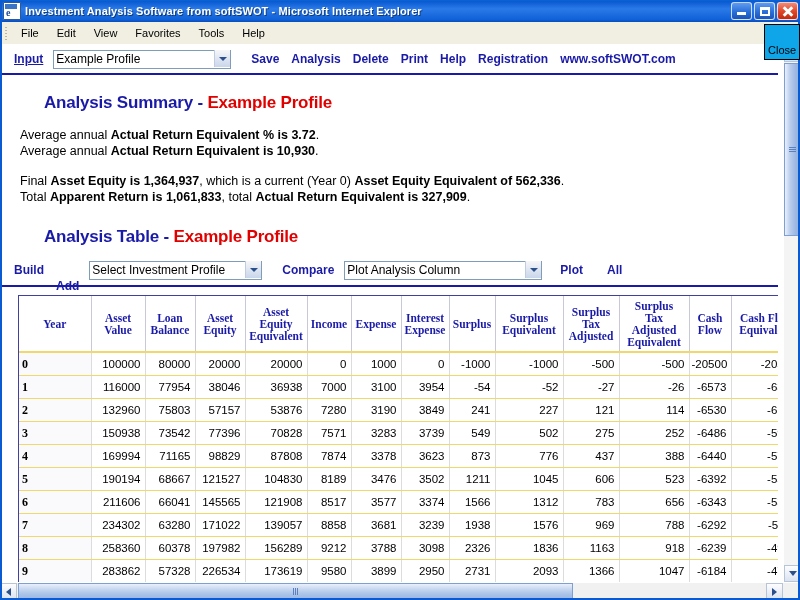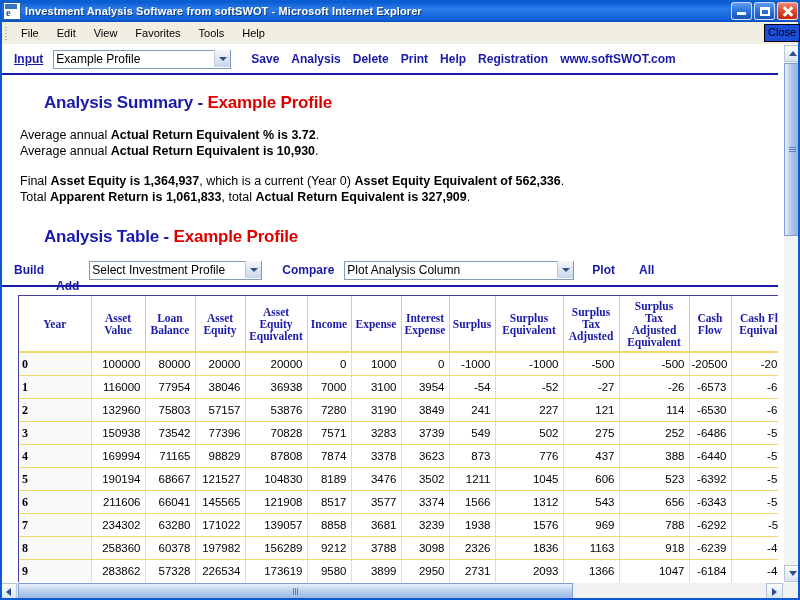--- a/index.html
+++ b/index.html
@@ -48,22 +48,22 @@
   }
   .tb-close:before,.tb-close:after{
     content:"";position:absolute;left:4px;top:7px;width:12px;height:3px;background:#fff;
   }
   .tb-close:before{transform:rotate(45deg);}
   .tb-close:after{transform:rotate(-45deg);}
 
   
   .tooltip{
     position:absolute;left:764px;top:24px;z-index:60;
-    background:#1d4ed8;border:1px solid #000;
-    font-size:11px;color:#000;padding:1px 3px 2px 3px;line-height:13px;
+    background:#0ea5e9;border:1px solid #000;
+    font-size:11px;color:#000;padding:19px 3px 2px 3px;line-height:13px;
     white-space:nowrap;
   }
 
   
   .menubar{
     height:22px;width:800px;background:#f1efe2;
     display:flex;align-items:center;position:relative;
     border-bottom:1px solid #e3e1d4;
   }
   .grip{width:8px;height:16px;margin-left:2px;margin-right:2px;position:relative;}
@@ -298,21 +298,21 @@
         <span class="navlink">Build</span>
         <span class="navlink" style="margin-left:12px;margin-top:32px;">Add</span>
         <span class="selwrap" style="margin-left:10px;">
           <select class="sel" style="width:173px;">
             <option>Select Investment Profile</option>
           </select>
           <span class="arrowbtn"></span>
         </span>
         <span class="navlink" style="margin-left:20px;">Compare</span>
         <span class="selwrap" style="margin-left:10px;">
-          <select class="sel" style="width:230px;">
+          <select class="sel" style="width:198px;">
             <option>Plot Analysis Column</option>
           </select>
           <span class="arrowbtn"></span>
         </span>
         <span class="navlink" style="margin-left:18px;">Plot</span>
         <span class="navlink" style="margin-left:24px;">All</span>
       </div>
       <div class="bluerule"></div>
 
       <div class="tablewrap">
@@ -452,21 +452,21 @@
                 <td class="yr">6</td>
                 <td>211606</td>
                 <td>66041</td>
                 <td>145565</td>
                 <td>121908</td>
                 <td>8517</td>
                 <td>3577</td>
                 <td>3374</td>
                 <td>1566</td>
                 <td>1312</td>
-                <td>543</td>
+                <td>783</td>
                 <td>656</td>
                 <td>-6343</td>
                 <td>-5312</td>
               </tr>
               <tr>
                 <td class="yr">7</td>
                 <td>234302</td>
                 <td>63280</td>
                 <td>171022</td>
                 <td>139057</td>

